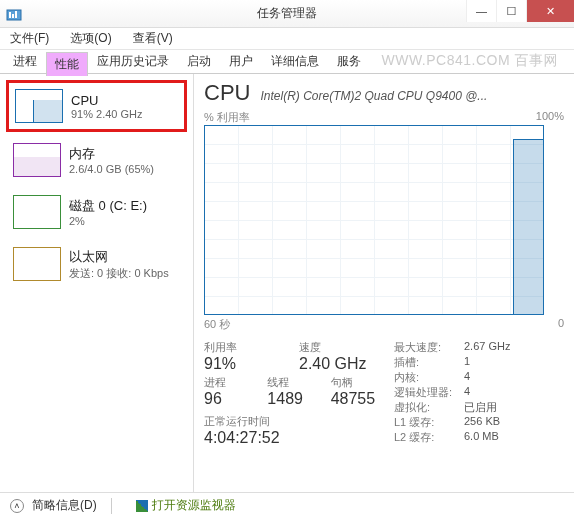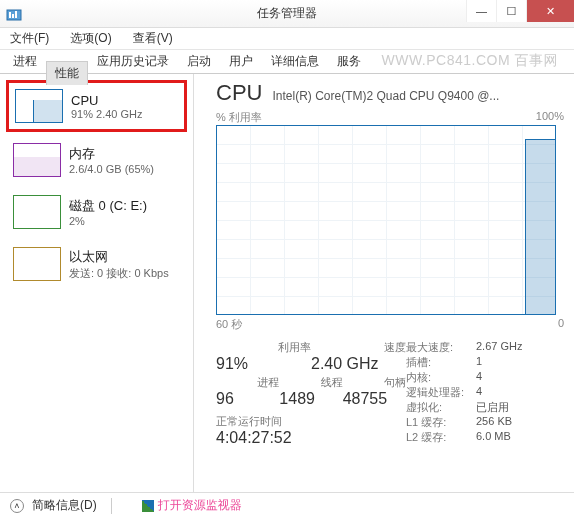--- a/index.html
+++ b/index.html
@@ -7,59 +7,59 @@
 .titlebar { height: 28px; background: linear-gradient(#fff,#f4f4f4); border-bottom: 1px solid #ddd; display: flex; align-items: center; position: relative; }
 .titlebar .icon { width: 16px; height: 16px; margin: 0 6px; }
 .titlebar .title { position: absolute; left: 50%; transform: translateX(-50%); font-size: 12px; }
 .winbtns { position: absolute; right: 0; top: 0; display: flex; }
 .winbtn { width: 30px; height: 22px; display: flex; align-items: center; justify-content: center; font-size: 11px; background: #fff; border-left: 1px solid #eee; }
 .winbtn.close { background: #c75050; color: #fff; width: 48px; }
 .menubar { height: 22px; display: flex; align-items: center; padding: 0 6px; gap: 13px; border-bottom: 1px solid #e5e5e5; }
 .menubar span { padding: 2px 4px; cursor: default; }
 .tabbar { height: 24px; display: flex; align-items: flex-end; padding: 0 4px; border-bottom: 1px solid #ccc; position: relative; }
 .tab { padding: 3px 8px; font-size: 12px; border: 1px solid transparent; border-bottom: none; cursor: default; }
-.tab.active { border-color: #ccc; background: #e5e5e5; position: relative; top: 12px; }
+.tab.active { border-color: #ccc; background: #f0abfc; position: relative; top: 3px; }
 .watermark { position: absolute; right: 16px; top: 2px; font-size: 14px; color: #ccc; letter-spacing: 0.5px; }
-.content { display: flex; height: 418px; gap: 12px; }
+.content { display: flex; height: 418px; }
 .sidebar { width: 194px; padding: 6px; border-right: 1px solid #ddd; }
 .side-item { display: flex; align-items: center; padding: 6px; margin-bottom: 4px; border: 1px solid transparent; }
 .side-item.selected { border: 3px solid #e11b1b; }
 .side-item:not(.selected) { border: 1px solid transparent; }
 .thumb { width: 48px; height: 34px; border: 1px solid; margin-right: 8px; position: relative; background: #fff; }
 .thumb.cpu { border-color: #1a6fb0; }
 .thumb.cpu::after { content:""; position:absolute; right:0; bottom:0; width:60%; height:70%; background: rgba(26,111,176,0.2); border-left:1px solid #1a6fb0; }
 .thumb.mem { border-color: #8a2da6; }
 .thumb.mem::after { content:""; position:absolute; left:0; bottom:0; width:100%; height:60%; background: rgba(138,45,166,0.12); }
 .thumb.disk { border-color: #3a8f3a; }
 .thumb.eth { border-color: #b08a2d; }
 .side-label .name { font-size: 13px; color: #222; }
 .side-label .sub { font-size: 11px; color: #666; }
 .main { flex: 1; padding: 6px 10px; position: relative; }
 .main-head { display: flex; align-items: baseline; gap: 10px; }
 .main-head .big { font-size: 22px; font-weight: 300; }
-.main-head .desc { font-size: 12px; color: #555; white-space: nowrap; overflow: hidden; text-overflow: ellipsis; flex:1; }
+.main-head .desc { font-size: 12px; color: #555; white-space: nowrap; overflow: hidden; text-overflow: ellipsis; flex:1;font-style:italic; }
 .chart-area { margin-top: 4px; }
 .chart-top { display: flex; justify-content: space-between; font-size: 11px; color: #888; }
 .chart { width: 340px; height: 190px; border: 1px solid #1a6fb0; position: relative; background: repeating-linear-gradient(to right, transparent 0, transparent 33px, #eef3f7 33px, #eef3f7 34px), repeating-linear-gradient(to bottom, transparent 0, transparent 18px, #eef3f7 18px, #eef3f7 19px); overflow: hidden; }
 .chart-fill { position: absolute; right: 0; bottom: 0; width: 30px; height: 175px; background: rgba(26,111,176,0.25); border-left: 1px solid #1a6fb0; border-top: 1px solid #1a6fb0; }
 .chart-bot { display: flex; justify-content: space-between; font-size: 11px; color: #888; margin-top: 2px;}
 .stats { display: flex; margin-top: 8px; gap: 0; }
 .stats-left { width: 190px; }
 .stat-row { display: flex; margin-bottom: 2px; }
 .stat-col { flex: 1; }
-.stat-lbl { font-size: 11px; color: #777; text-align: right; }
+.stat-lbl { font-size: 11px; color: #777; }
 .stat-val { font-size: 16px; color: #333; }
 .stats-right { font-size: 11px; color: #555; }
 .stats-right div { display: flex; }
 .stats-right .k { width: 70px; color: #777; }
 .uptime-lbl { font-size: 11px; color: #777; margin-top: 6px; }
 .uptime-val { font-size: 16px; }
 .footer { height: 26px; border-top: 1px solid #ddd; display: flex; align-items: center; padding: 0 10px; gap: 8px; }
 .chev { width: 14px; height: 14px; border: 1px solid #888; border-radius: 50%; display: inline-flex; align-items: center; justify-content: center; font-size: 9px; }
-.footer .link { color: #ec4899; margin-left: 16px; display: flex; align-items: center; gap: 4px; }
+.footer .link { color: #4d7c0f; margin-left: 10px; display: flex; align-items: center; gap: 4px; }
 .vdiv { width: 1px; height: 16px; background: #ccc; margin: 0 6px; }
 .resmon-icon { width:12px; height:12px; background: linear-gradient(45deg,#3a8f3a 50%,#1a6fb0 50%); }
 </style>
 </head>
 <body>
 
 <div class="titlebar">
   <svg class="icon" viewBox="0 0 16 16">
       <rect x="1" y="4" width="14" height="10" fill="#5aa0d8" stroke="#2a6fa8"></rect>
       <rect x="3" y="6" width="2" height="6" fill="#fff"></rect>

